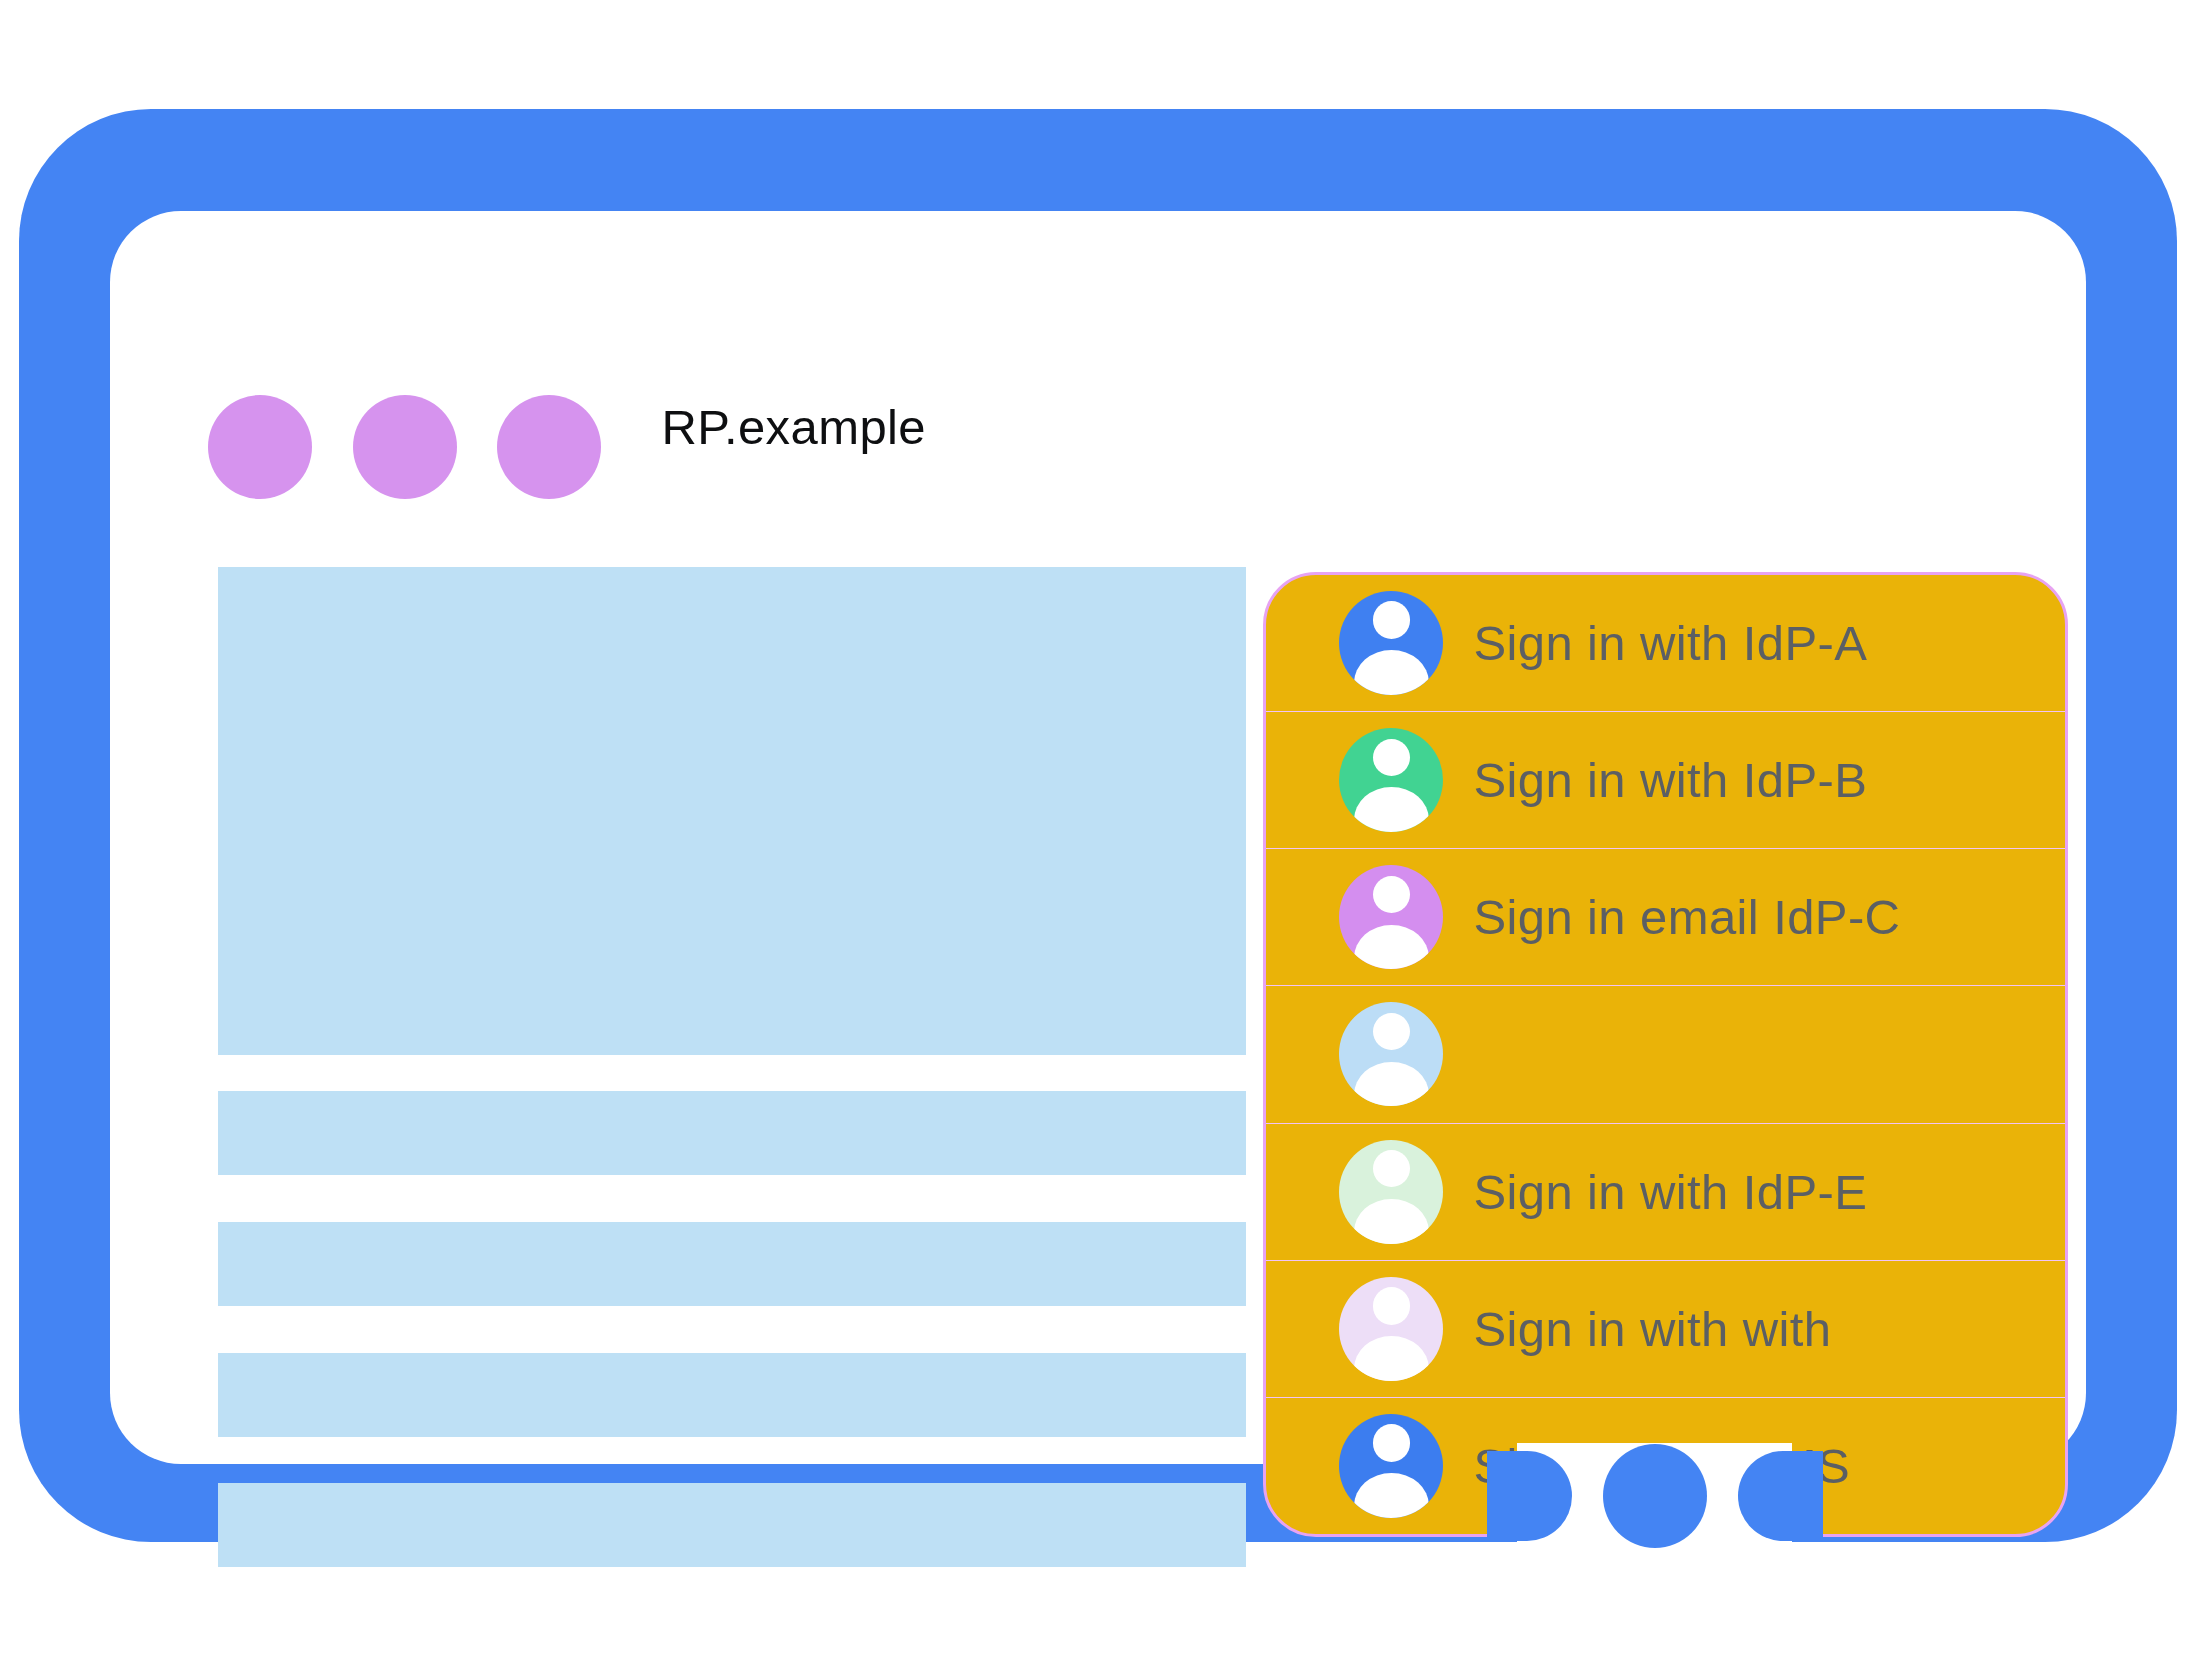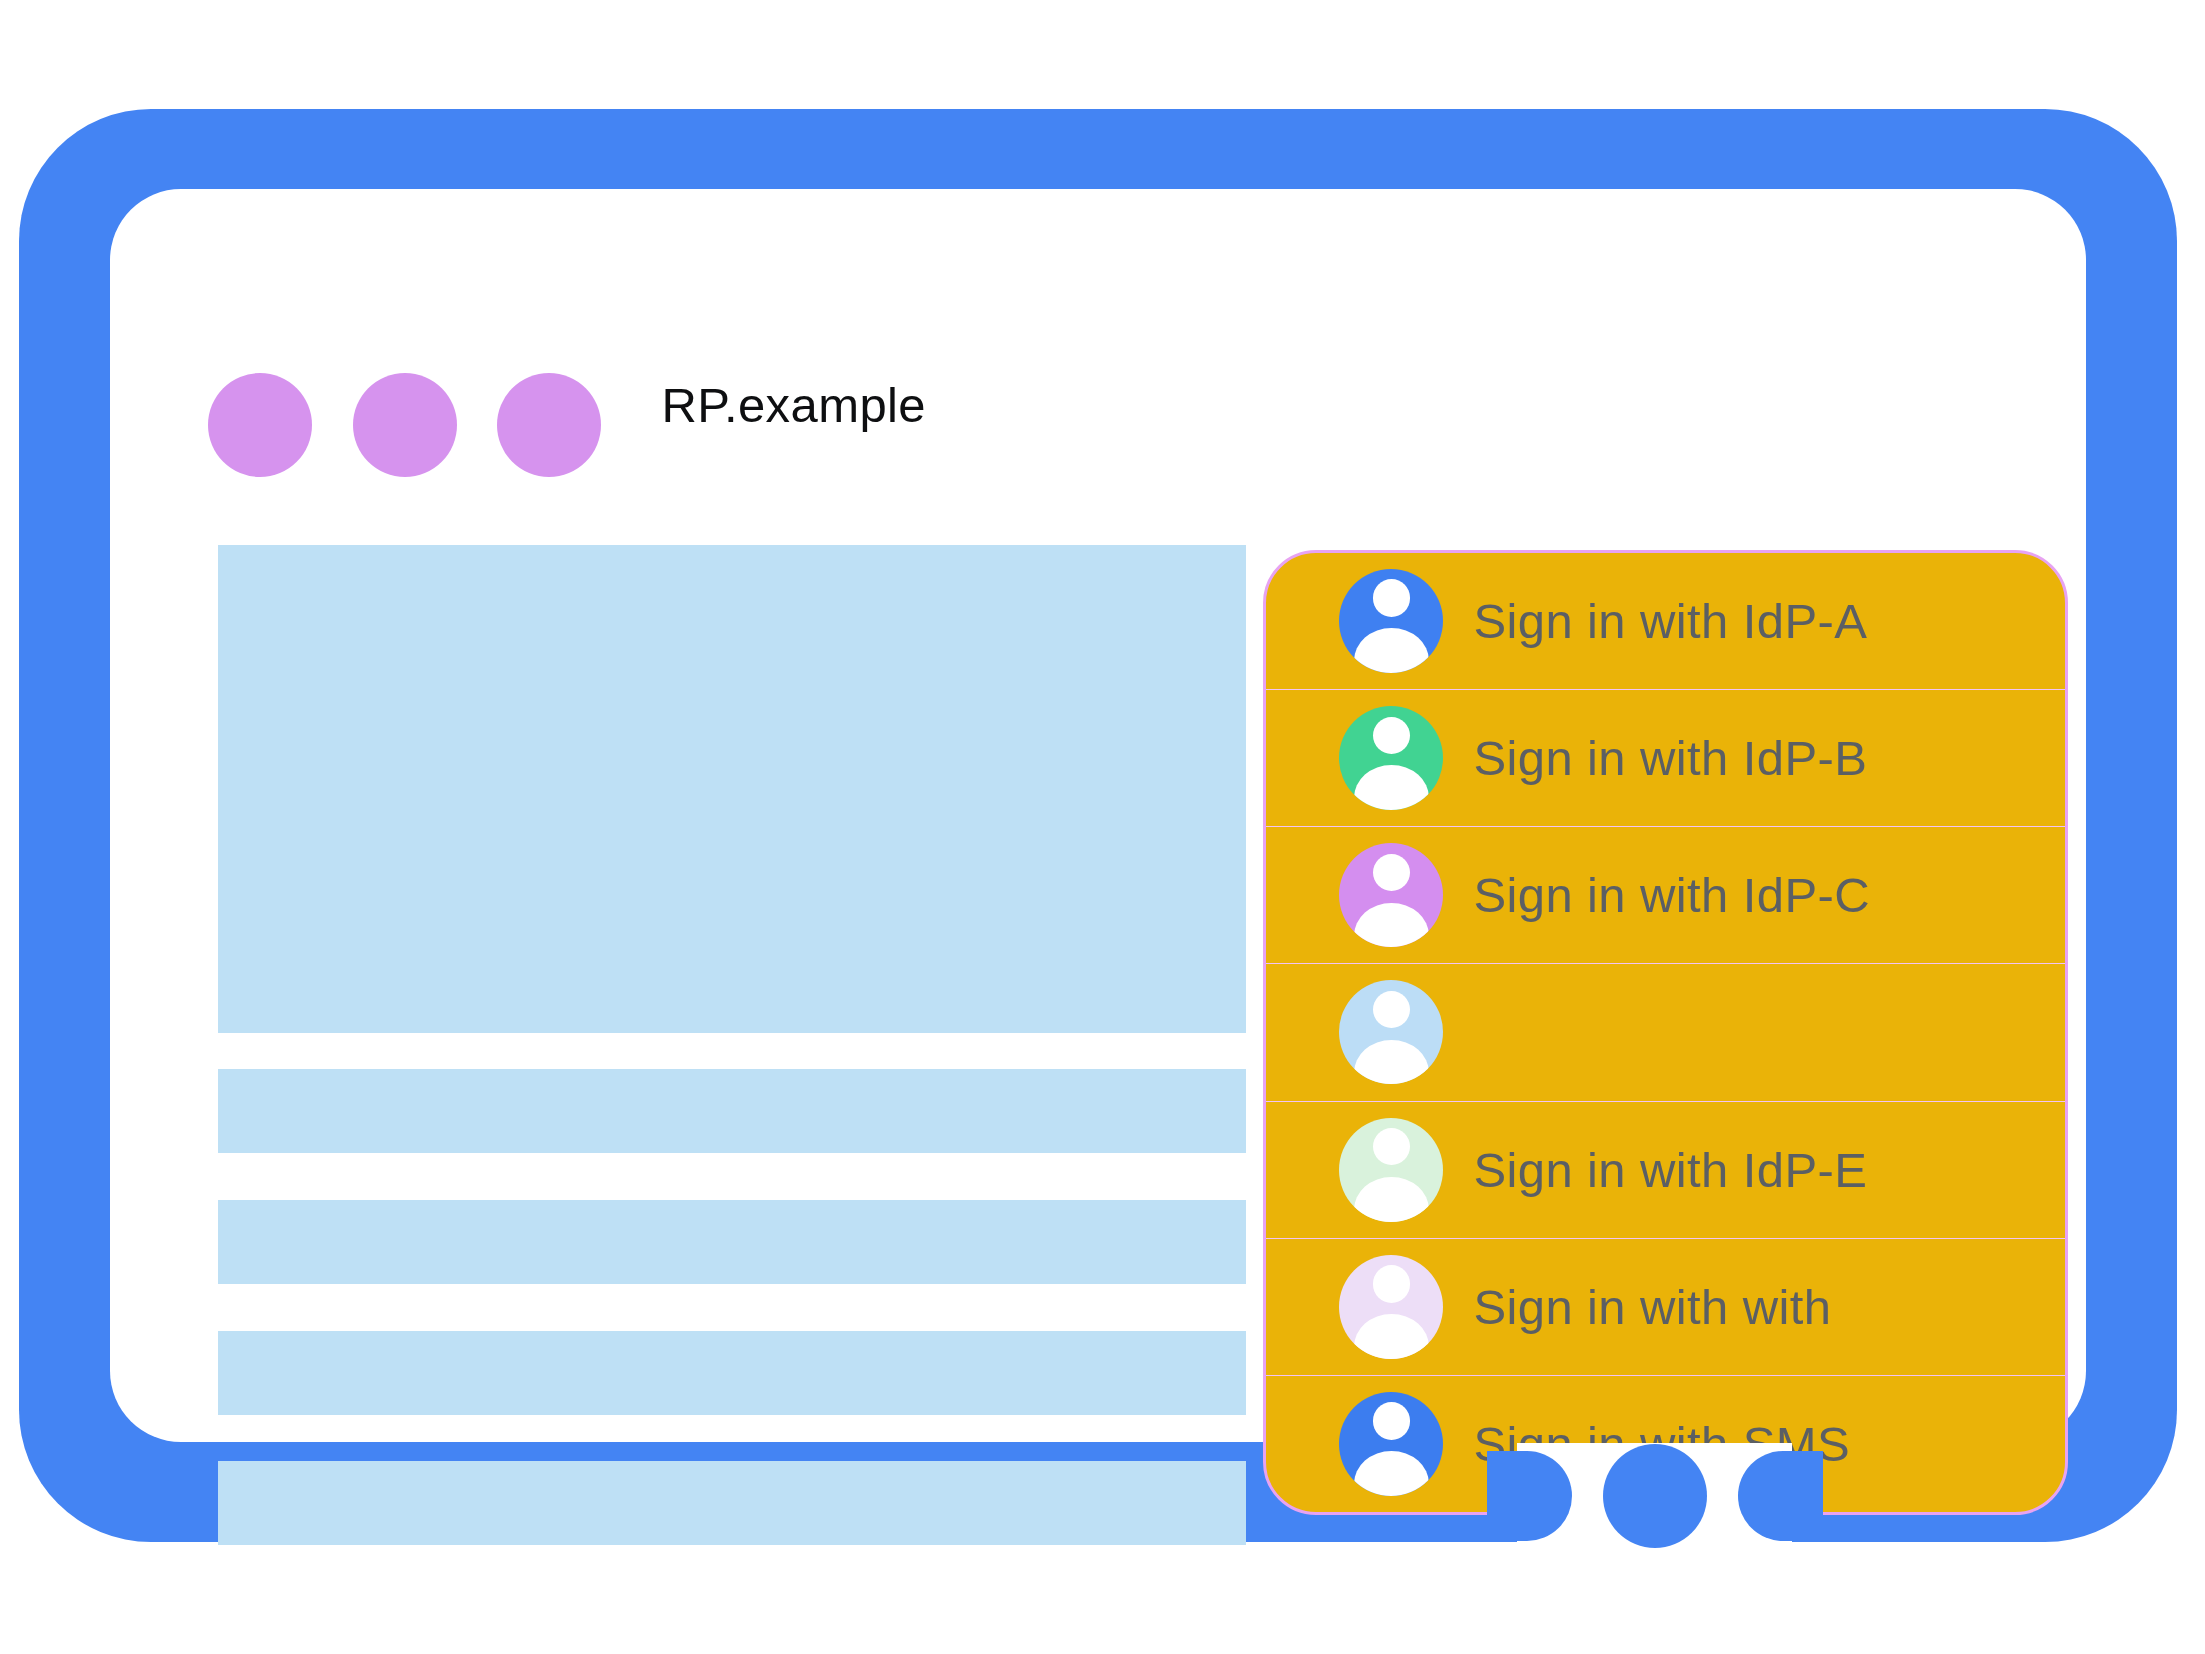--- a/index.html
+++ b/index.html
@@ -15,21 +15,21 @@
   
   .device-frame {
     position: absolute;
     left: 19.4px; top: 109px;
     width: 2158px; height: 1433px;
     background: var(--frame_blue, #4484F3);
     border-radius: 132px;
   }
   .browser-screen {
     position: absolute;
-    left: 91px; top: 80px;
+    left: 91px; top: 102px;
     width: 1976px; height: 1253px;
     background: #ffffff;
     border-radius: 71px;
   }
 
   
   .notch-patch {
     position: absolute;
     left: 1517px; top: 1443px;
     width: 275px; height: 106px;
@@ -176,21 +176,21 @@
           <div class="signin-label">Sign in with IdP-A</div>
         </div>
 
         <div class="signin-row">
           <div class="avatar" style="background: rgb(65, 211, 146);"></div>
           <div class="signin-label">Sign in with IdP-B</div>
         </div>
 
         <div class="signin-row">
           <div class="avatar" style="background: rgb(212, 142, 239);"></div>
-          <div class="signin-label">Sign in with IdP-C</div>
+          <div class="signin-label">Sign in email IdP-C</div>
         </div>
 
         <div class="signin-row">
           <div class="avatar" style="background: rgb(188, 221, 246);"></div>
         </div>
 
         <div class="signin-row">
           <div class="avatar" style="background: rgb(217, 242, 220);"></div>
           <div class="signin-label">Sign in with IdP-E</div>
         </div>

